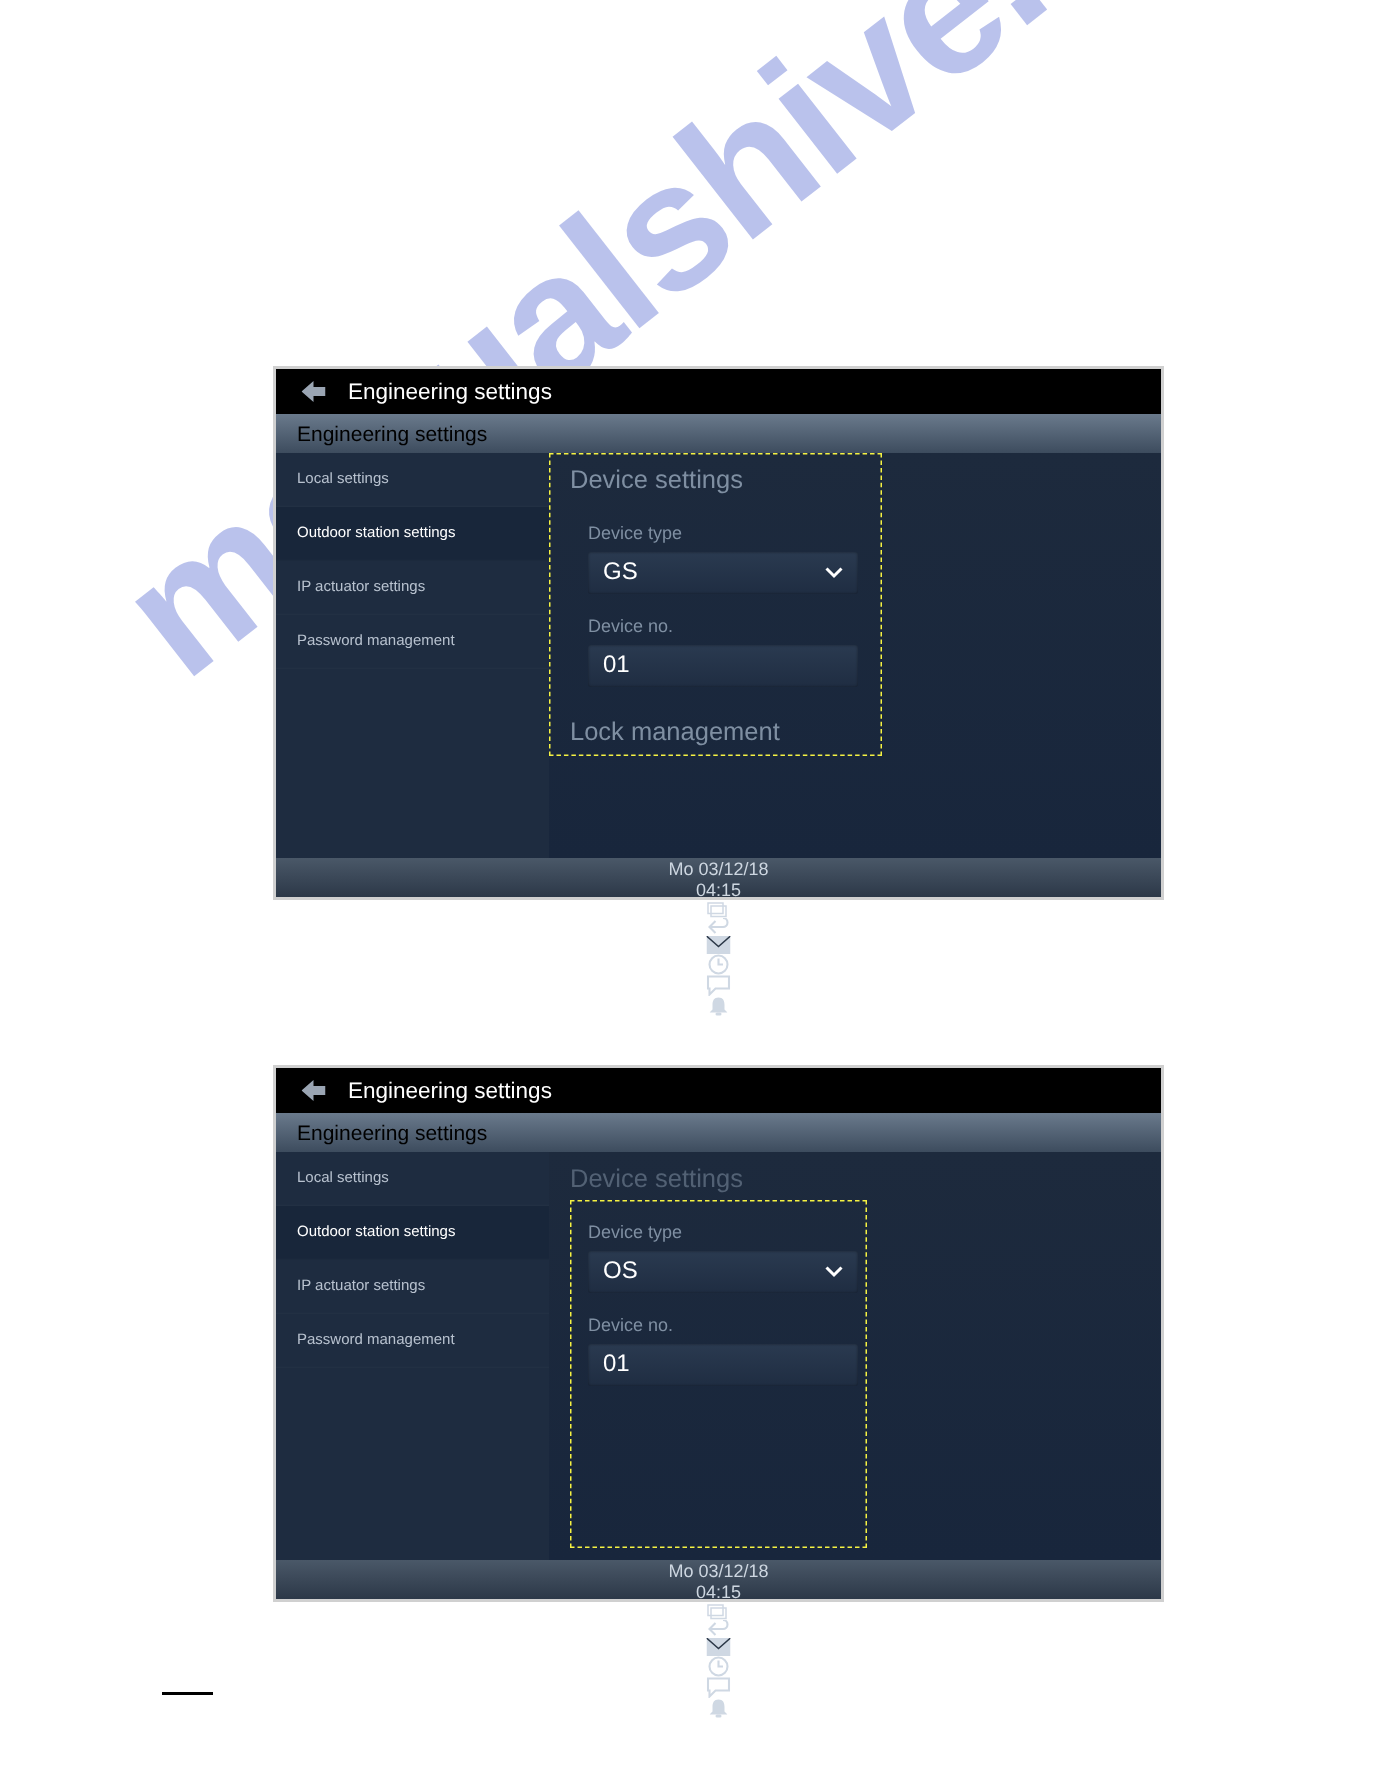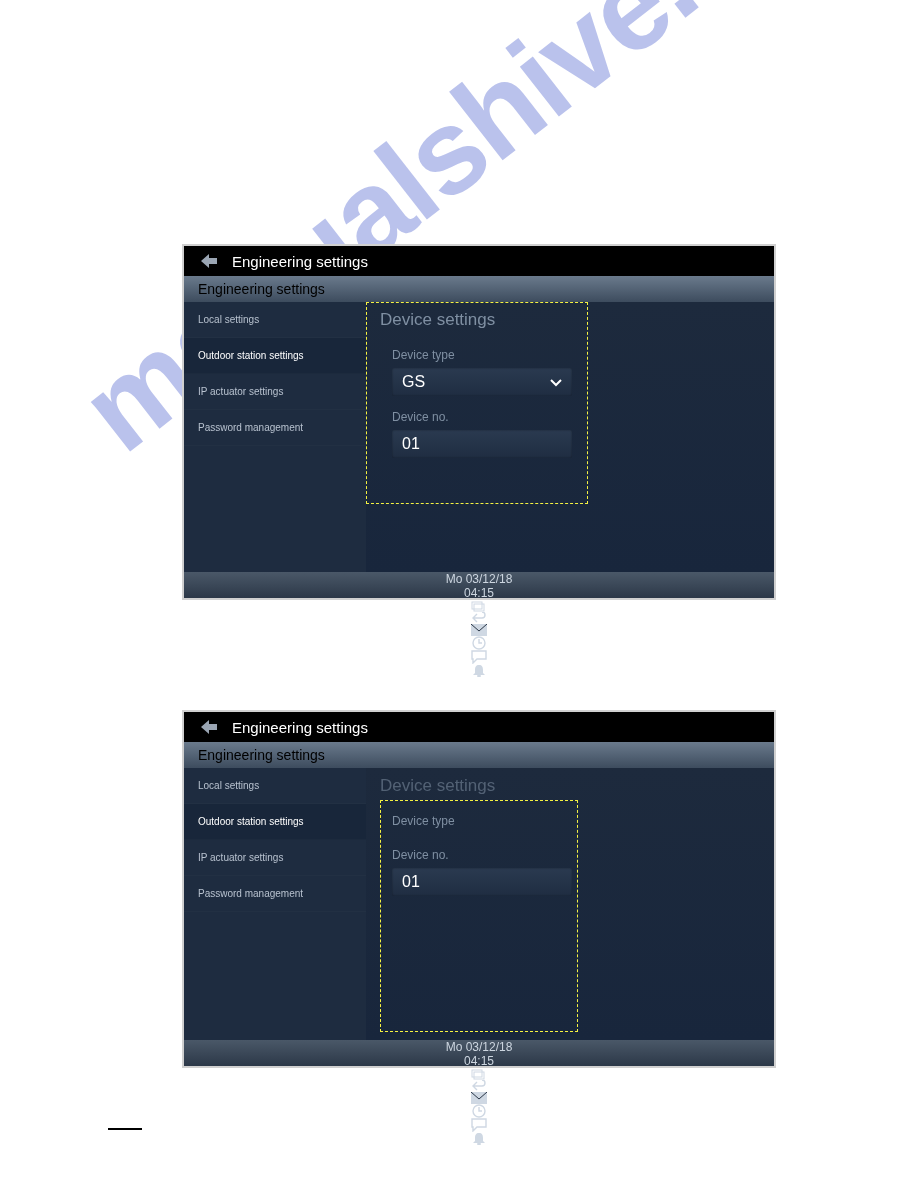--- a/index.html
+++ b/index.html
@@ -212,20 +212,21 @@
                 <path d="M1 1 L6 6 L11 1" stroke="#ffffff" stroke-width="2" fill="none"></path>
               </svg>
           </span>
         </div>
 
         <div class="field-label">Device no.</div>
         <div class="input-box">
           <span>01</span>
         </div>
 
+        <div class="section-label" style="padding-top:20px;">Lock management</div>
       </div>
     </div>
 
     <div class="footer">
       <span>Mo 03/12/18</span>
       <span style="width:8px"></span>
       <span>04:15</span>
       <span class="rec-dot"></span>
       <span class="ficon">
         <svg width="16" height="12" viewBox="0 0 16 12">
@@ -288,20 +289,28 @@
         <div class="sidebar-item">Password management</div>
       </div>
 
       <div class="content">
 
         <div class="section-label" style="opacity:.55">Device settings</div>
 
         <div class="dashed-box" style="left:14px; top:32px; width:196px; height:230px;"></div>
 
         <div class="field-label">Device type</div>
+        <div class="select-box">
+          <span>OS</span>
+          <span class="chev">
+            <svg width="12" height="8" viewBox="0 0 12 8">
+                <path d="M1 1 L6 6 L11 1" stroke="#ffffff" stroke-width="2" fill="none"></path>
+              </svg>
+          </span>
+        </div>
 
 
         <div class="field-label">Device no.</div>
         <div class="input-box">
           <span>01</span>
         </div>
       </div>
     </div>
 
     <div class="footer">

